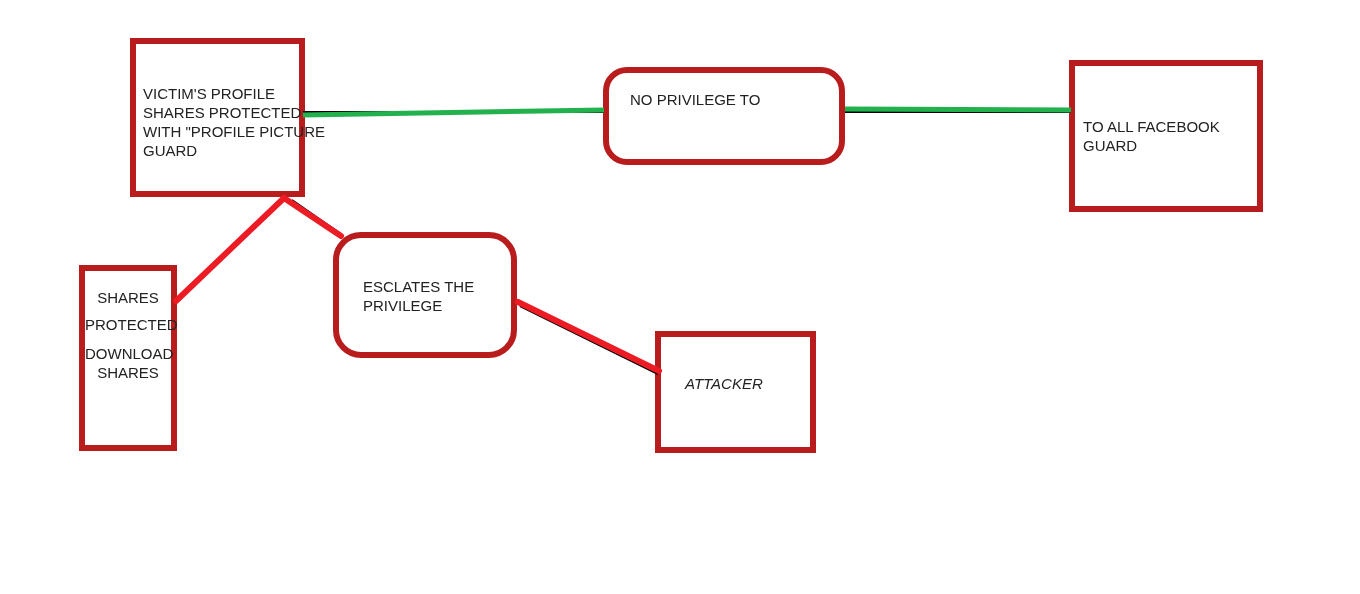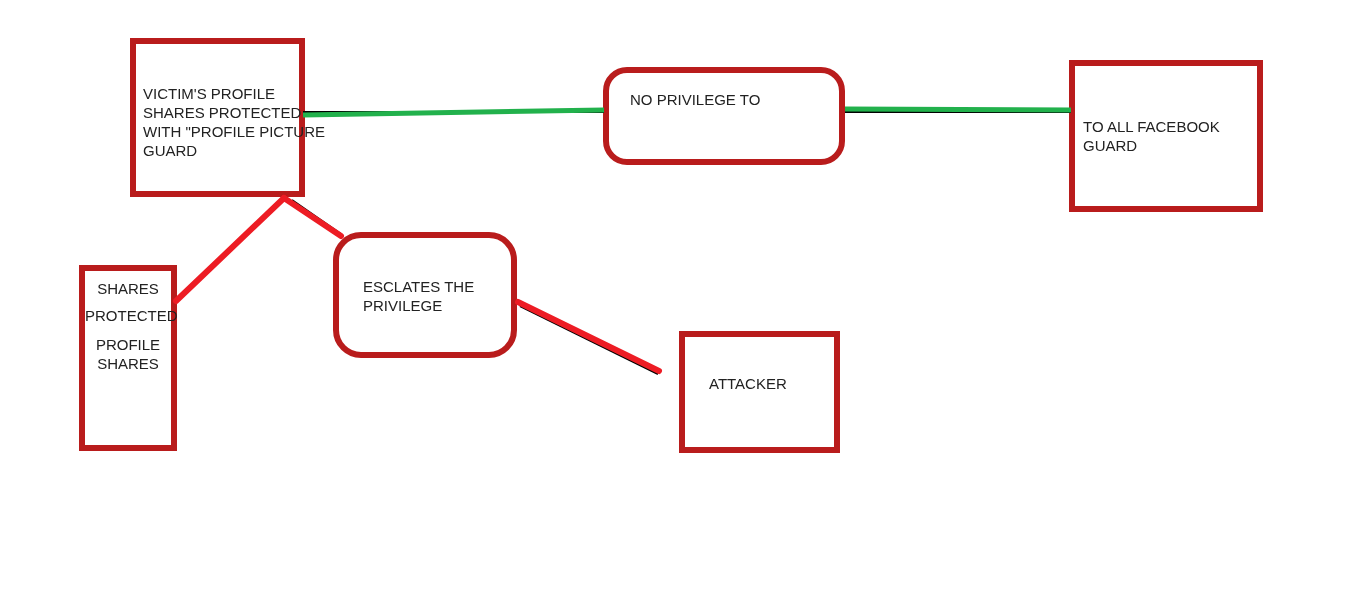--- a/index.html
+++ b/index.html
@@ -8,25 +8,25 @@
     overflow:hidden;font-family:"Liberation Sans",sans-serif;
   }
   .node{
     position:absolute;box-sizing:border-box;background:#ffffff;
     border:6px solid #b91c1c;color:#222222;font-size:15px;line-height:19px;
   }
   .ln{white-space:nowrap;}
   #n-victim   {left:130px;top:38px;width:175px;height:159px;padding:40px 0 0 7px;}
   #n-nopriv   {left:603px;top:67px;width:242px;height:98px;border-width:6px;border-radius:24px;padding:17px 0 0 21px;}
   #n-fbusers  {left:1069px;top:60px;width:194px;height:152px;border-width:6px;padding:51px 0 0 8px;}
-  #n-shares   {left:79px;top:265px;width:98px;height:186px;border-width:6px;padding-top:8px;text-align:center;}
+  #n-shares   {left:79px;top:265px;width:98px;height:186px;border-width:6px;padding-top:17px;text-align:center;}
   #n-shares .gap8 {margin-bottom:8px;}
   #n-shares .gap10{margin-bottom:10px;}
   #n-escalate {left:333px;top:232px;width:184px;height:126px;border-width:6px;border-radius:28px;padding:39px 0 0 24px;}
-  #n-attacker {left:679px;top:331px;width:161px;height:122px;border-width:6px;padding:37px 0 0 24px;}
+  #n-attacker {left:655px;top:331px;width:161px;height:122px;border-width:6px;padding:37px 0 0 24px;font-style:italic;}
   .wires{position:absolute;left:0;top:0;pointer-events:none;}
 </style>
 </head>
 <body>
 
 <div class="stage">
 
   <div class="node" id="n-victim">
     <div class="ln">VICTIM'S PROFILE</div>
     <div class="ln">SHARES PROTECTED</div>
@@ -39,21 +39,21 @@
   </div>
 
   <div class="node" id="n-fbusers">
     <div class="ln">TO ALL FACEBOOK</div>
     <div class="ln">GUARD</div>
   </div>
 
   <div class="node" id="n-shares">
     <div class="ln gap8">SHARES</div>
     <div class="ln gap10">PROTECTED</div>
-    <div class="ln">PROFILE</div>
+    <div class="ln">DOWNLOAD</div>
     <div class="ln">SHARES</div>
   </div>
 
   <div class="node" id="n-escalate">
     <div class="ln">ESCLATES THE</div>
     <div class="ln">PRIVILEGE</div>
   </div>
 
   <div class="node" id="n-attacker">
     <div class="ln">ATTACKER</div>

